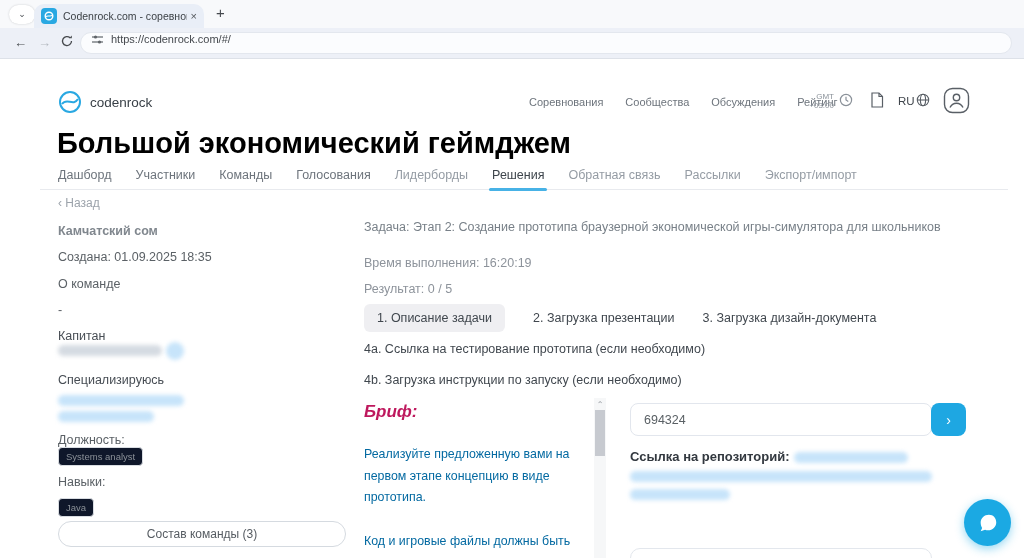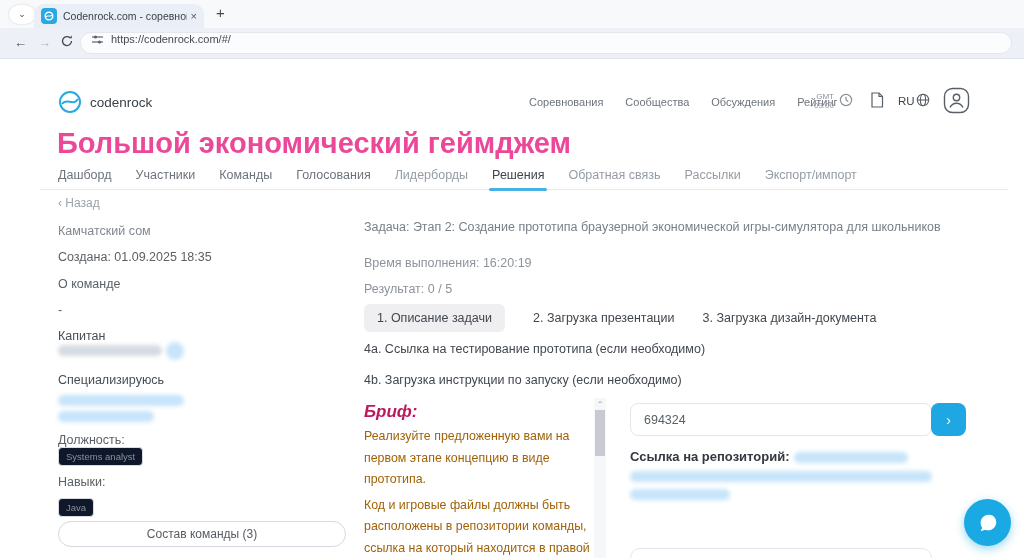--- a/index.html
+++ b/index.html
@@ -38,21 +38,21 @@
   
   .logo { position:absolute; left:58px; top:90px; }
   .brand { position:absolute; left:90px; top:95px; font-size:13.5px; color:#394047; }
   .main-nav { position:absolute; left:529px; top:96px; display:flex; gap:22px;
               font-size:11px; color:#6d747c; }
   .gmt { position:absolute; left:798px; top:92px; width:36px; text-align:right;
          font-size:8px; line-height:9px; color:#8a9199; }
   .hicon { position:absolute; }
   .lang { position:absolute; left:898px; top:95px; font-size:11.5px; color:#40464d; }
   
-  .page-title { position:absolute; left:57px; top:127px; font-size:29px; color:#ec4899; }
+  .page-title { position:absolute; left:57px; top:127px; font-size:29px; color:#000000; }
   .tabs-row { position:absolute; left:58px; top:168px; display:flex; gap:24px; font-size:12.5px; }
   .tabs-border { position:absolute; left:40px; top:189px; width:968px; height:1px; background:#e8eaee; }
   .tab { color:#6d747c; padding-bottom:9px; position:relative; white-space:nowrap; }
   .tab.light { color:#959ca4; }
   .tab.active { color:#3d444b; }
   .tab.active::after { content:""; position:absolute; left:-3px; right:-3px; bottom:0;
                        height:3px; border-radius:2px; background:#47b2e6; }
   
   .team-panel { position:absolute; left:58px; top:196px; width:288px; font-size:12.5px; }
   .tp { position:absolute; left:0; white-space:nowrap; }
@@ -72,21 +72,21 @@
   .solution { position:absolute; left:364px; top:216px; width:648px; font-size:12.5px; }
   .sp { position:absolute; left:0; white-space:nowrap; }
   .task-line { color:#788088; }
   .meta-line { color:#8d939b; }
   .steps-row { position:absolute; left:0; top:88px; display:flex; gap:28px; align-items:center;
                color:#40474e; }
   .step-pill { background:#efeff2; border-radius:6px; padding:7px 13px; }
   .step-line { color:#40474e; }
   .brief { position:absolute; left:0; top:186px; width:232px; }
   .brief h4 { font-size:17px; color:#be185d;font-style:italic; }
-  .brief p { margin-top:4px; font-size:12.4px; line-height:21.5px; color:#a16207; white-space:normal; }
+  .brief p { margin-top:22px; font-size:12.4px; line-height:21.5px; color:#0369a1; white-space:normal; }
   .vscroll { position:absolute; left:230px; top:182px; width:12px; height:180px; background:#f6f7f8; }
   .vscroll .up { height:12px; display:flex; align-items:center; justify-content:center;
                  font-size:8px; color:#8d9399; }
   .vscroll .thumb { position:absolute; left:1px; top:12px; width:10px; height:46px; background:#c7cad0; }
   .code-input { position:absolute; left:266px; top:187px; width:302px; height:33px;
                 border:1px solid #e2e6ed; border-radius:8px; background:#fff;
                 font-family:"Liberation Sans",sans-serif; font-size:12.5px; color:#5a6065; padding:8px 13px; }
   .code-submit { position:absolute; left:567px; top:187px; width:35px; height:33px;
                  background:#1ea7e2; border:none; border-radius:8px; color:#fff;
                  font-size:14px; display:flex; align-items:center; justify-content:center; }
@@ -201,21 +201,21 @@
   <span class="tab light">Обратная связь</span>
   <span class="tab light">Рассылки</span>
   <span class="tab light">Экспорт/импорт</span>
 </div>
 
 <div class="team-panel">
   <div class="tp back-link" style="top:0;">
     <span>‹</span>
     <span>Назад</span>
   </div>
-  <div class="tp muted" style="top:28px;">Камчатский сом</div>
+  <div class="tp muted" style="top:28px;font-weight:bold;">Камчатский сом</div>
   <div class="tp dim" style="top:54px;">Создана: 01.09.2025 18:35</div>
   <div class="tp dim" style="top:81px;">О команде</div>
   <div class="tp dim" style="top:107px;">-</div>
   <div class="tp dark" style="top:133px;">Капитан</div>
   <div class="blur-bar blur-gray" style="left:0;top:149px;width:104px;height:11px;"></div>
   <div class="blur-bar blur-blue" style="left:108px;top:146px;width:18px;height:18px;border-radius:50%;"></div>
   <div class="tp dark" style="top:177px;">Специализируюсь</div>
   <div class="blur-bar blur-blue" style="left:0;top:199px;width:126px;height:11px;"></div>
   <div class="blur-bar blur-blue" style="left:0;top:215px;width:96px;height:11px;"></div>
   <div class="tp dim" style="top:237px;">Должность:</div>

